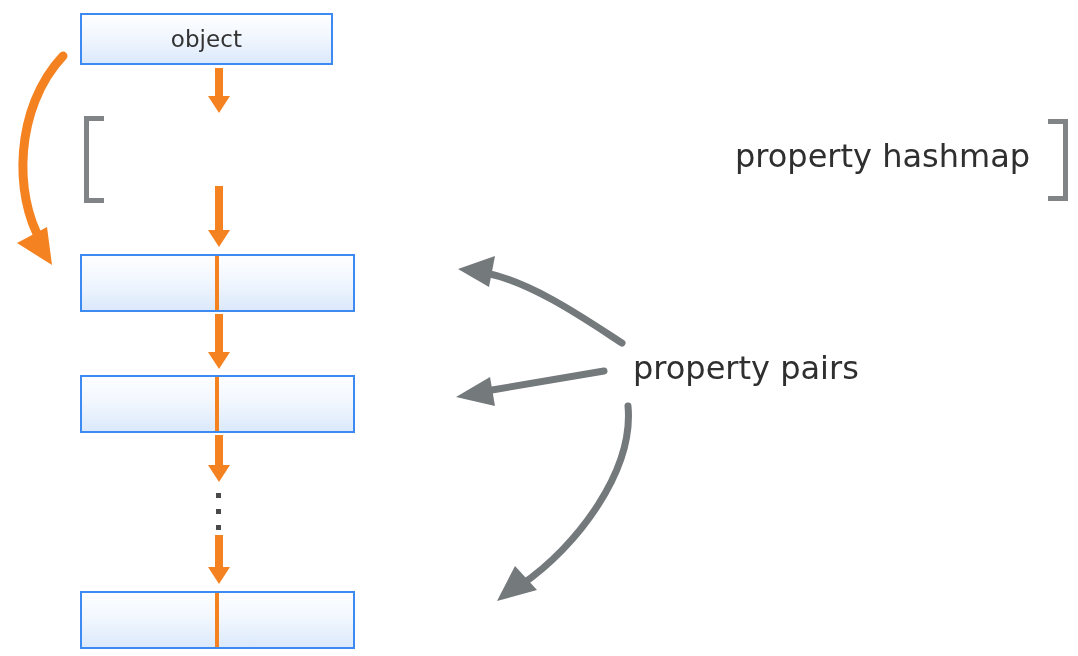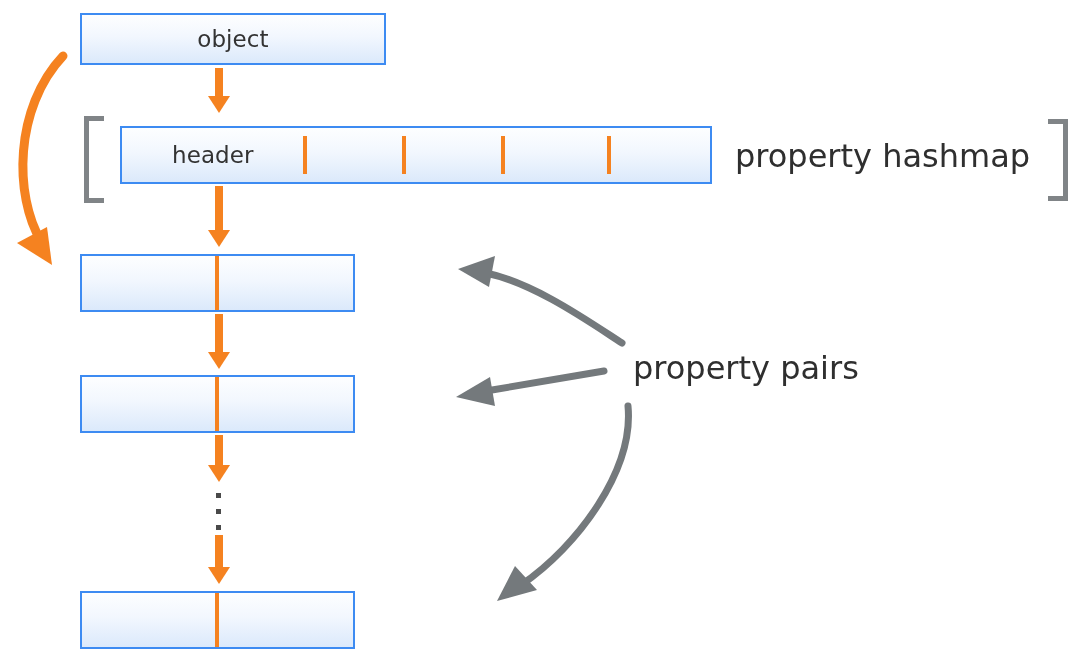--- a/index.html
+++ b/index.html
@@ -104,31 +104,24 @@
     width: 1078px;
     height: 656px;
     pointer-events: none;
   }
 </style>
 </head>
 <body>
 
 <div id="canvas">
 
-  <div class="box" style="left:80px; top:13px; width:306px; height:52px;">
+  <div class="box" style="left:80px; top:13px; width:253px; height:52px;">
     <span class="box-label">object</span>
   </div>
 
-  <div class="box" style="left:120px; top:126px; width:592px; height:58px;">
-    <span class="box-label header-label">header</span>
-    <span class="tick" style="left:181px;"></span>
-    <span class="tick" style="left:280px;"></span>
-    <span class="tick" style="left:379px;"></span>
-    <span class="tick" style="left:485px;"></span>
-  </div>
 
   <div class="box" style="left:80px; top:254px; width:275px; height:58px;"></div>
 
   <div class="box" style="left:80px; top:375px; width:275px; height:58px;"></div>
 
   <div class="box" style="left:80px; top:591px; width:275px; height:58px;"></div>
 
   <div class="box-thread" style="left:215px; top:256px; height:54px;"></div>
   <div class="box-thread" style="left:215px; top:377px; height:54px;"></div>
   <div class="box-thread" style="left:215px; top:593px; height:54px;"></div>

